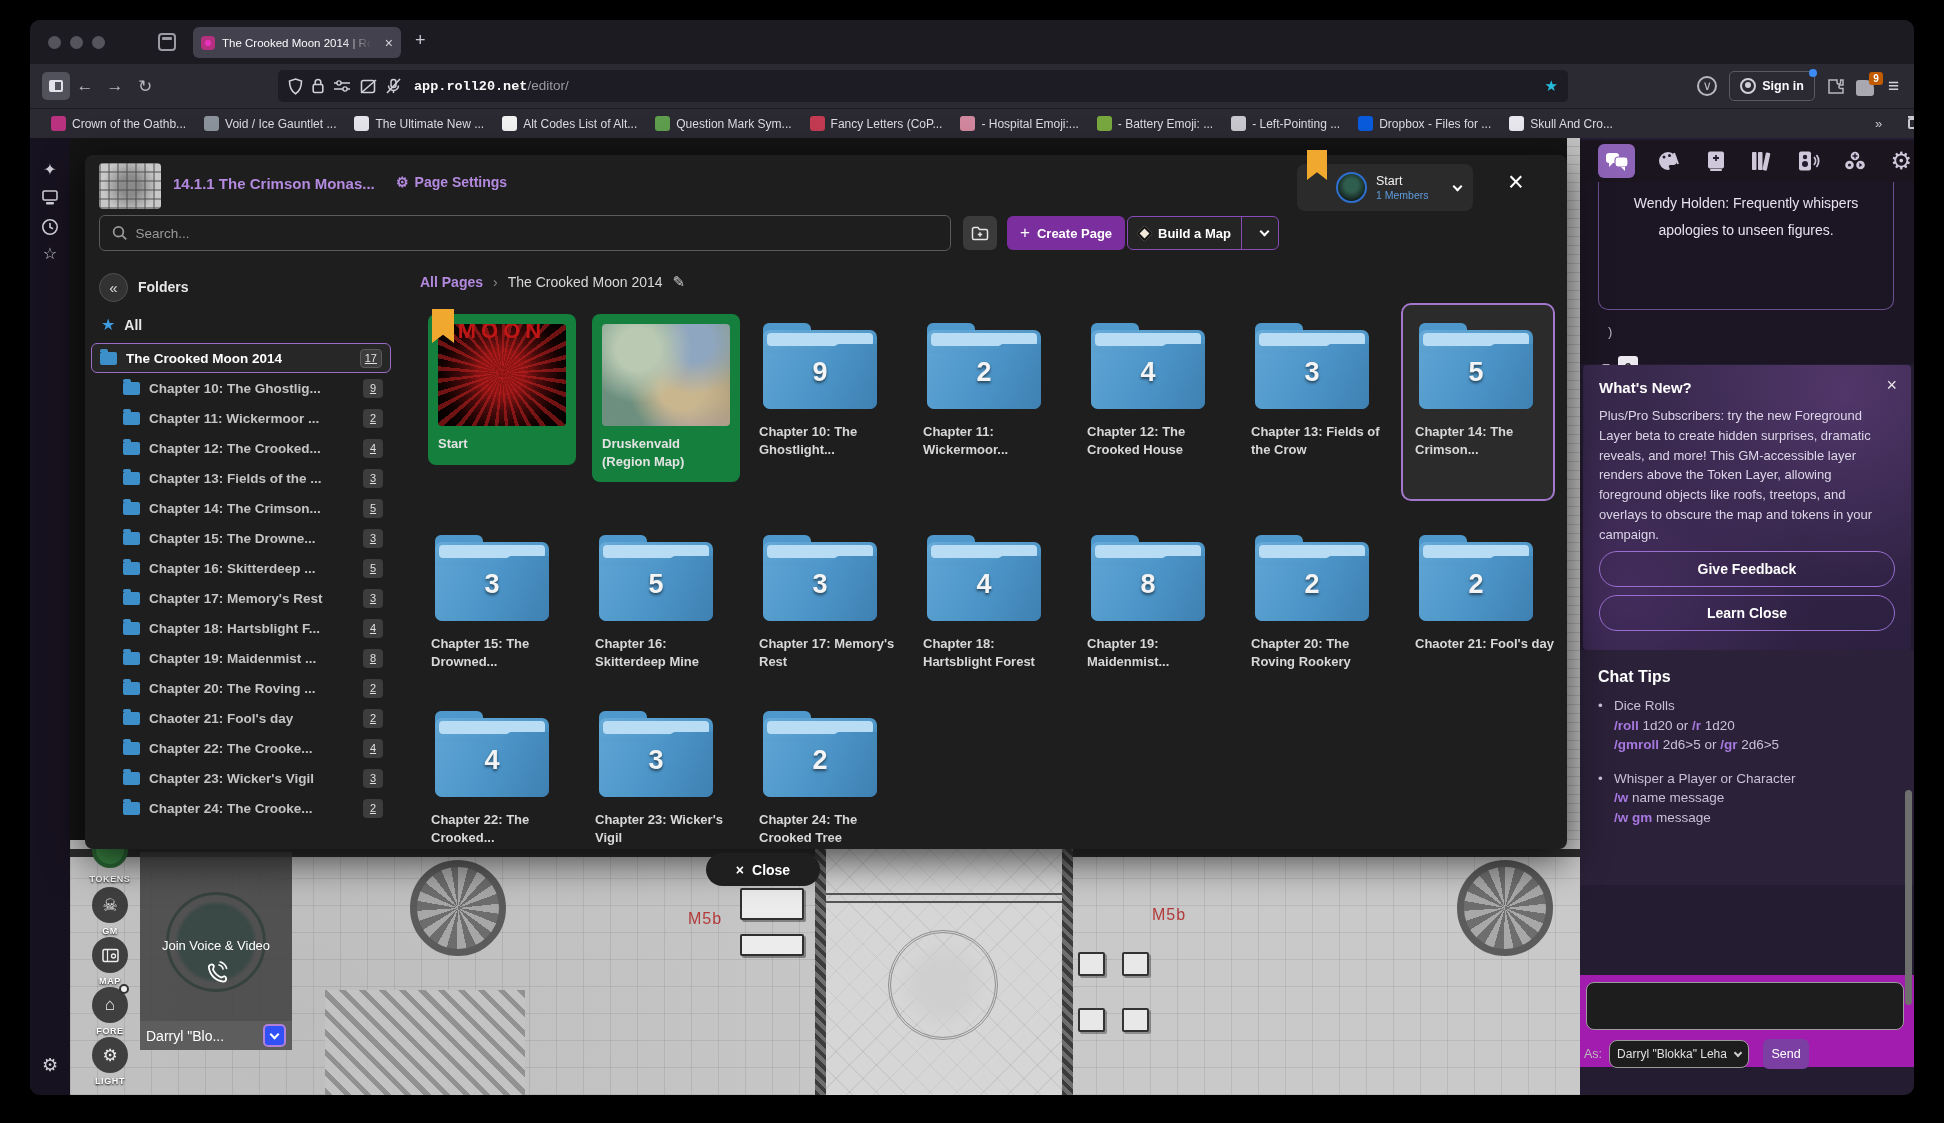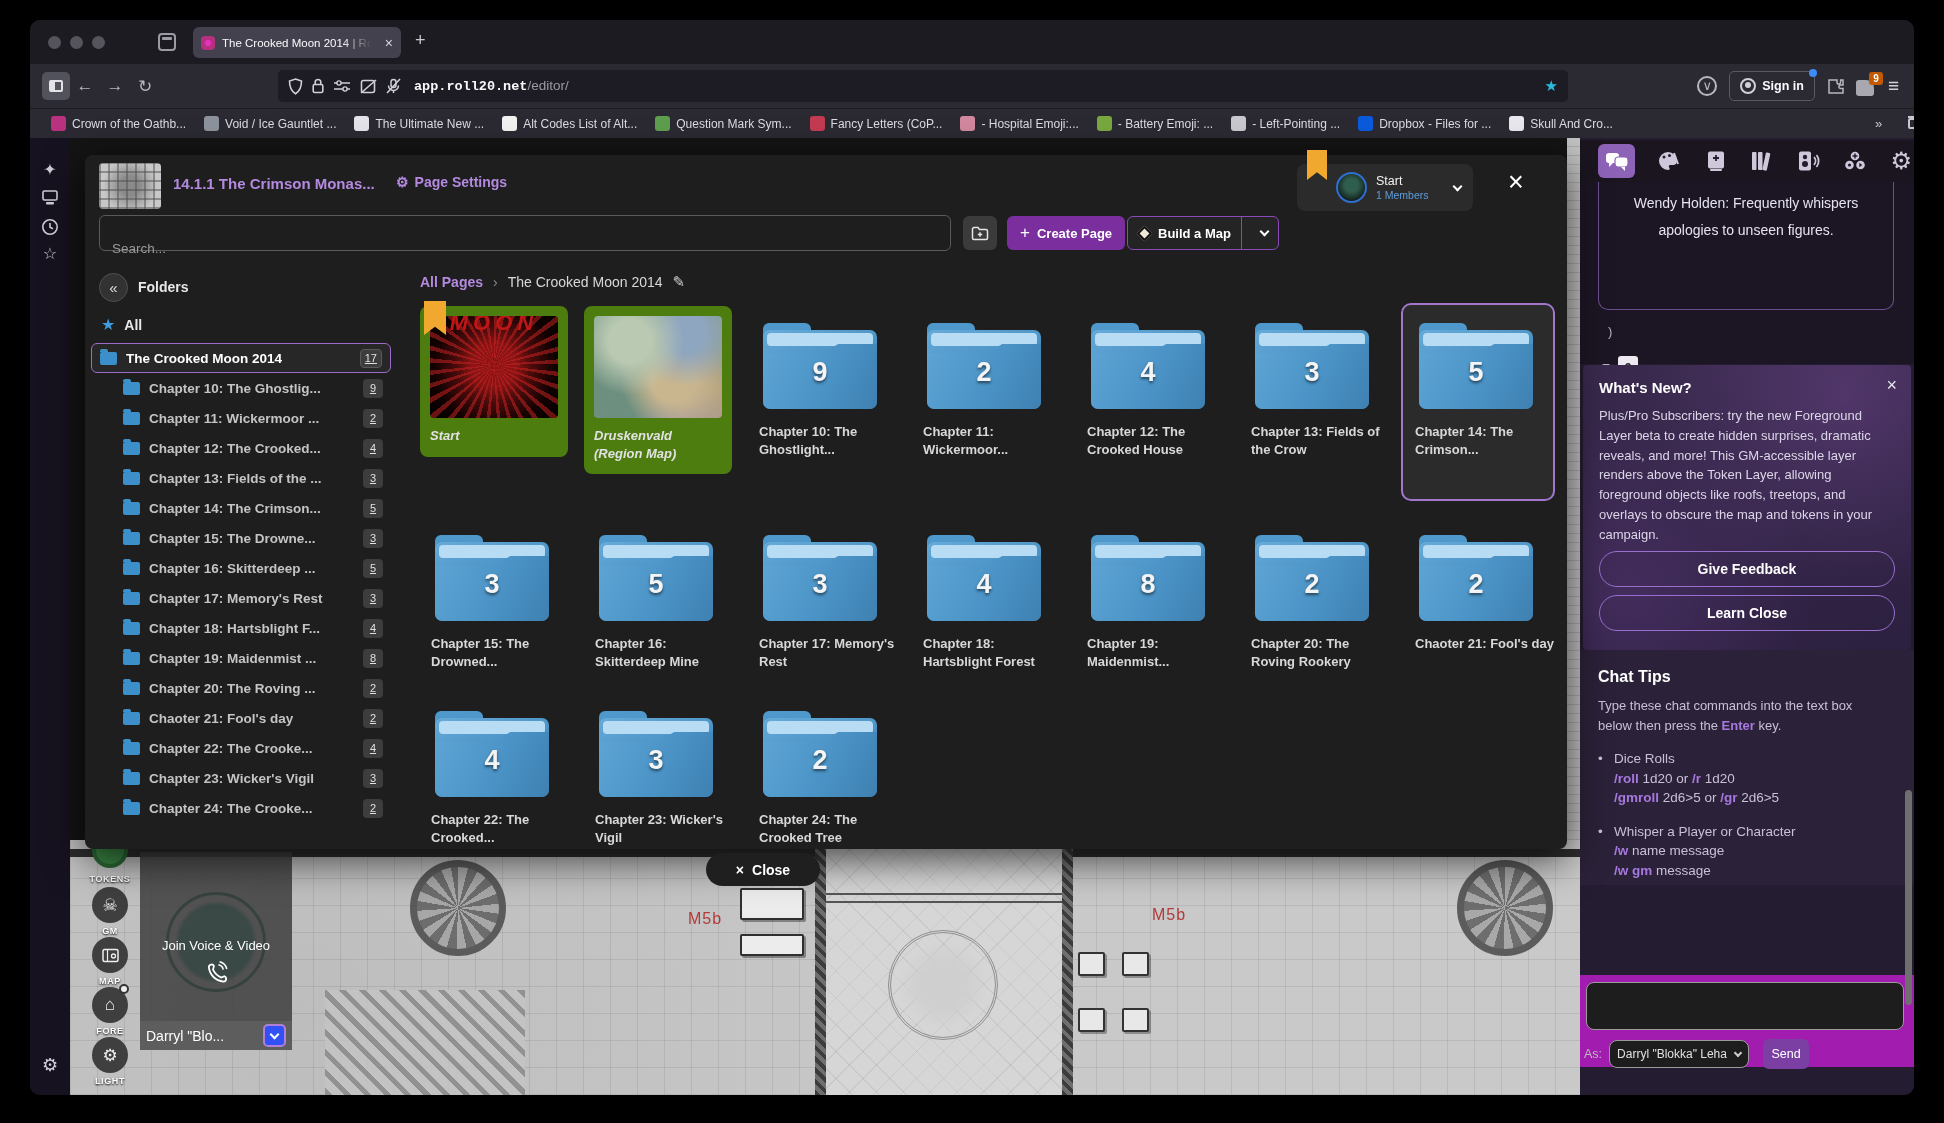--- a/index.html
+++ b/index.html
@@ -135,21 +135,21 @@
   .avatar { width:31px; height:31px; border-radius:50%; border:2px solid #2f6fd0;
     background:radial-gradient(circle at 50% 42%, #2f5d4e 0 32%, #14231f 72%); }
   .sp-col { display:flex; flex-direction:column; gap:1px; }
   .sp-start { color:#f2f2f2; font-size:12.5px; }
   .sp-members { color:#5f9ddc; font-size:10.5px; }
   .sp-chev { margin-left:auto; }
   .dclose { position:absolute; left:1423px; top:12px; color:#fff; font-size:27px; font-weight:400; background:none; border:none;
     font-family:"Liberation Sans",sans-serif; }
 
   .search { position:absolute; left:14px; top:60px; width:852px; height:36px; border:1px solid #5a5a5a; border-radius:6px;
-    display:flex; align-items:center; padding:0 12px; gap:25px; background:transparent;flex-direction:column; }
+    display:flex; align-items:center; padding:0 12px; gap:8px; background:transparent; }
   .search input { background:transparent; border:none; outline:none; color:#ddd; font-size:13.5px; width:100%;
     font-family:"Liberation Sans",sans-serif;}
   .search input::placeholder { color:#9a9a9a; }
   .folderbtn { position:absolute; left:878px; top:61px; width:34px; height:34px; background:#3b3b3b; border:none; border-radius:6px;
     display:flex; align-items:center; justify-content:center;}
   .createpage { position:absolute; left:922px; top:61px; height:34px; padding:0 13px; background:#7b2f9e; border:none; border-radius:6px;
     color:#fff; font-size:13px; font-weight:700; display:flex; align-items:center; gap:7px; font-family:"Liberation Sans",sans-serif;}
   .createpage .plus { font-size:17px; font-weight:400; }
   .buildmap { position:absolute; left:1042px; top:61px; height:34px; width:152px; background:#242424; border:1.5px solid #8a4bb8;
     border-radius:6px; color:#fff; font-size:13px; font-weight:700; display:flex; align-items:center; padding:0 0 0 11px; gap:8px;
@@ -179,21 +179,21 @@
   .crumb { position:absolute; left:335px; top:118px; display:flex; align-items:center; gap:10px; font-size:14px;}
   .crumb .root { color:#b48ae0; font-weight:700; }
   .crumb .sep { color:#8a8a8a; }
   .crumb .cur { color:#d8d8d8; }
   .crumb .edit { color:#cfcfcf; font-size:15px; }
 
   #tiles { position:absolute; left:332px; top:148px; display:grid; grid-template-columns:repeat(7,164px);
     grid-template-rows:212px 176px 176px; }
   .tile-inner { width:154px; border:2px solid transparent; border-radius:10px; height:198px; }
   .tile[data-selected="true"] .tile-inner { background:#2b2b2b; border-color:#a277cc; }
-  .imgcard { width:148px; background:#4d7c0f; border-radius:8px; padding:10px 10px 12px; position:relative; margin:1px;font-style:italic;}
+  .imgcard { width:148px; background:#15803d; border-radius:8px; padding:10px 10px 12px; position:relative; margin:9px;}
   .art { width:128px; height:102px; border-radius:4px; position:relative; overflow:hidden; }
   .tile[data-art="start"] .art { background:
       radial-gradient(circle at 50% 48%, #8d1414 0 26%, #4a0b0b 45%, #120202 72%, #000 100%),
       #000; }
   .tile[data-art="start"] .art::after { content:""; position:absolute; inset:0;
       background:repeating-conic-gradient(from 8deg at 50% 48%, rgba(205,35,35,.5) 0 4deg, transparent 4deg 11deg); }
   .art-text { display:none; }
   .tile[data-art="start"] .art-text { display:block; position:absolute; top:-6px; width:100%; text-align:center;
       color:#c01616; font-weight:700; font-size:22px; letter-spacing:5px; z-index:2; }
   .tile[data-art="druskenvald"] .art { background:
@@ -890,21 +890,20 @@
       <div class="whatsnew">
         <div class="wn-title">What's New?</div>
         <button class="wn-x">×</button>
         <div class="wn-body">Plus/Pro Subscribers: try the new Foreground Layer beta to create hidden surprises, dramatic reveals, and more! This GM-accessible layer renders above the Token Layer, allowing foreground objects like roofs, treetops, and overlays to obscure the map and tokens in your campaign.</div>
         <button class="wn-btn" style="top:186px">Give Feedback</button>
         <button class="wn-btn" style="top:230px">Learn Close</button>
       </div>
 
       <div class="chattips">
         <div class="ct-title">Chat Tips</div>
-        <div class="ct-intro"><span>Type these chat commands into the text box below then press the </span><span class="ct-key">Enter</span><span> key.</span></div>
         <ul class="ct-ul">
           <li>
             <span>Dice Rolls</span>
             <span class="ct-line"><span class="cmd">/roll</span><span> 1d20 or </span><span class="cmd">/r</span><span> 1d20</span></span>
             <span class="ct-line"><span class="cmd">/gmroll</span><span> 2d6&gt;5 or </span><span class="cmd">/gr</span><span> 2d6&gt;5</span></span>
           </li>
           <li>
             <span>Whisper a Player or Character</span>
             <span class="ct-line"><span class="cmd">/w</span><span> name message</span></span>
             <span class="ct-line"><span class="cmd">/w gm</span><span> message</span></span>

